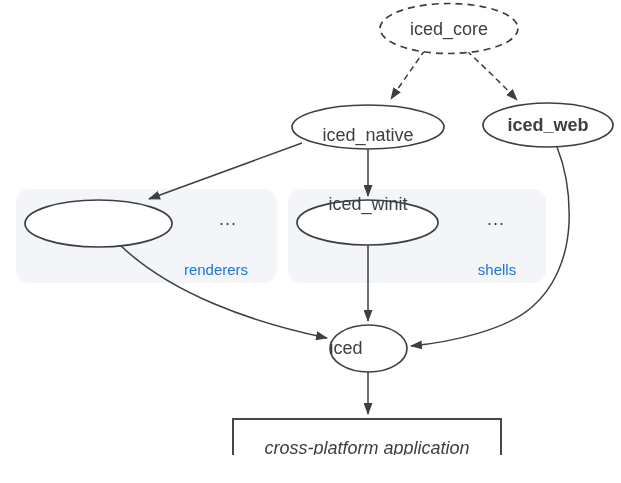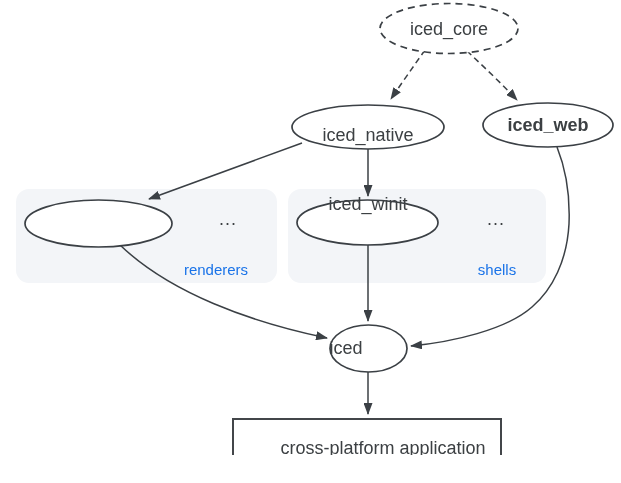--- a/index.html
+++ b/index.html
@@ -58,20 +58,20 @@
       <ellipse cx="368.5" cy="348.5" rx="38.5" ry="23.5"></ellipse>
       <rect x="233" y="419" width="268" height="57" stroke-width="2" stroke="#43464a"></rect>
     </g>
   </svg>
 
   <div class="label" style="left:449px; top:29px;">iced_core</div>
   <div class="label" style="left:368px; top:135px;">iced_native</div>
   <div class="label" style="left:548px; top:125px;font-weight:bold;">iced_web</div>
   <div class="label" style="left:368px; top:204px;">iced_winit</div>
   <div class="label" style="left:346px; top:348px;">iced</div>
-  <div class="label app-title" style="left:383px; top:448px;">cross-platform application</div>
+  <div class="label app-title" style="left:367px; top:448px;font-style:italic;">cross-platform application</div>
 
   <div class="label dots" style="left:228px; top:219px;">...</div>
   <div class="label group-tag" style="left:216px; top:269px;">renderers</div>
   <div class="label dots" style="left:496px; top:219px;">...</div>
   <div class="label group-tag" style="left:497px; top:269px;">shells</div>
 
 </div>
 
 </body></html>

